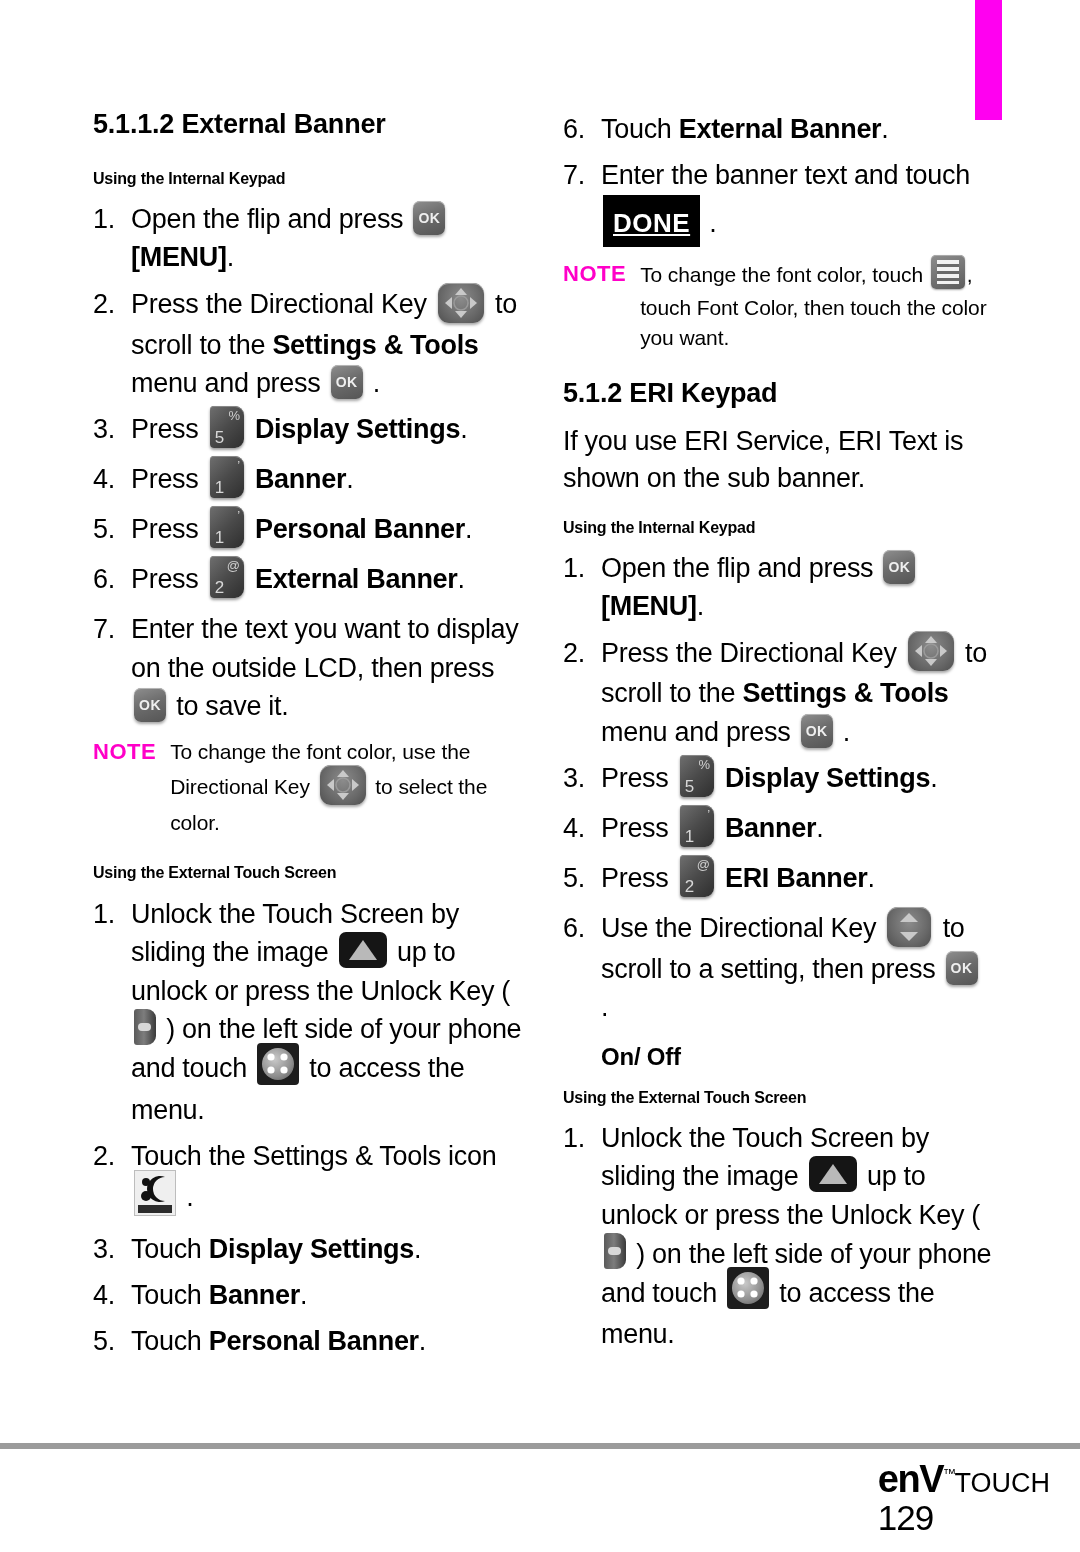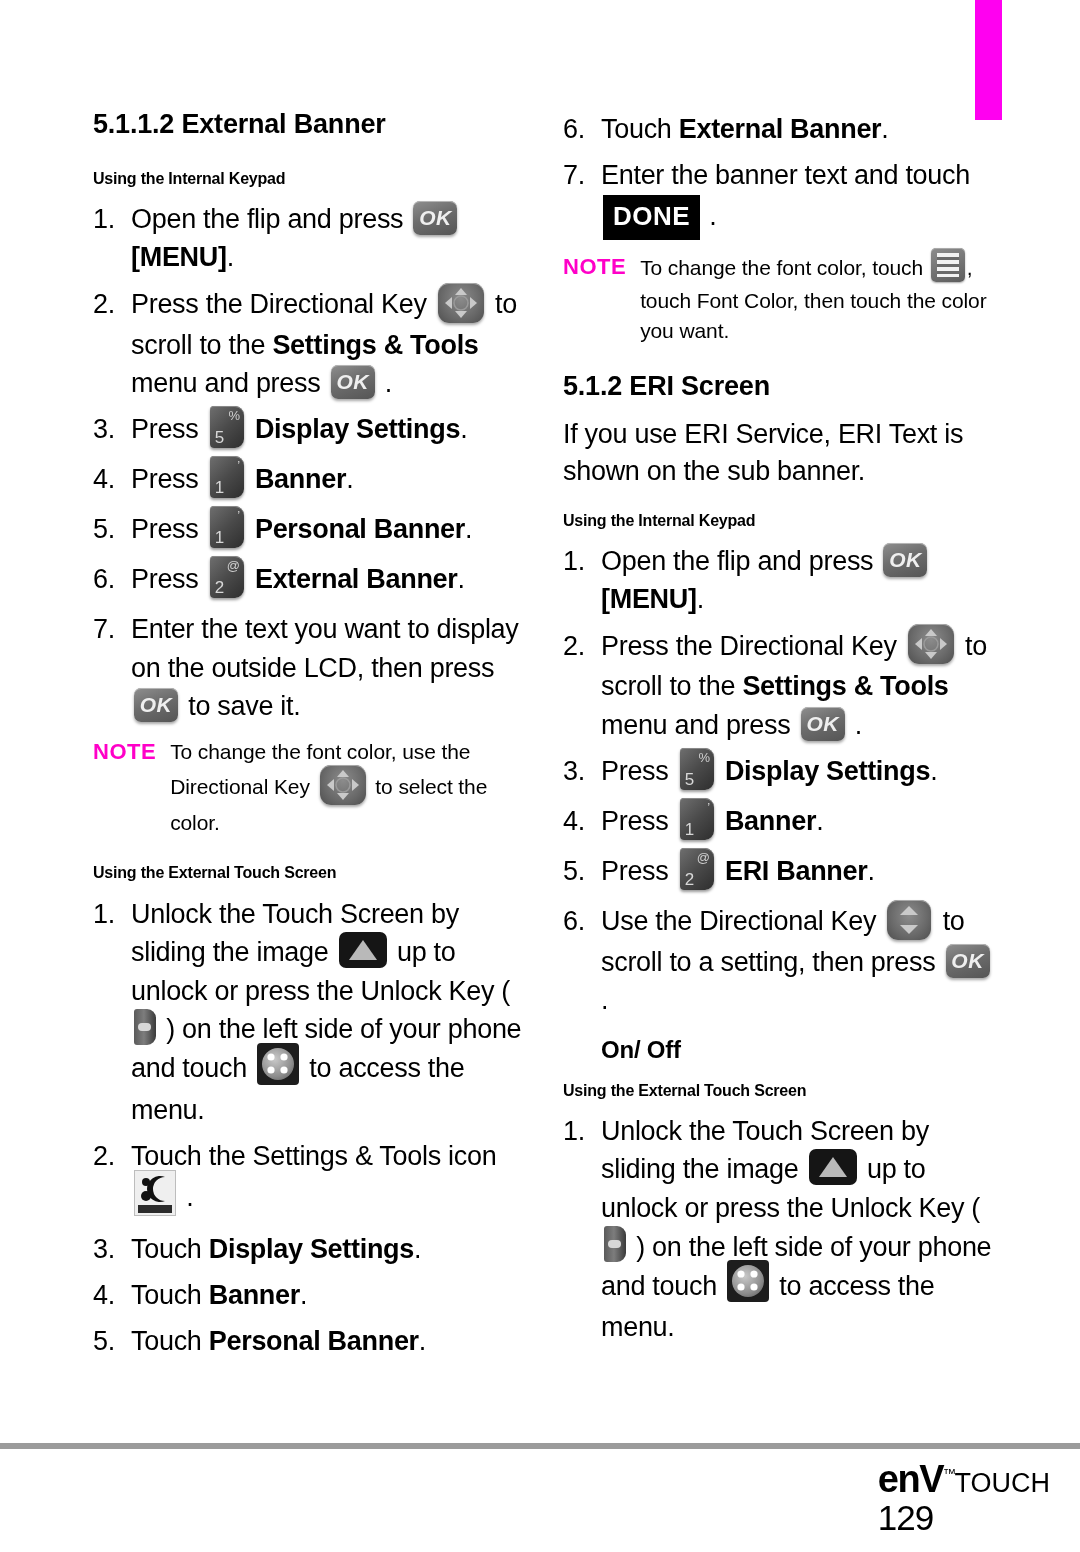--- a/index.html
+++ b/index.html
@@ -116,33 +116,32 @@
 
   
   .ico {
     display: inline-block;
     vertical-align: middle;
     position: relative;
   }
 
   
   .ico-ok {
-    width: 44px; height: 34px;
+    width: 32px; height: 34px;
     border-radius: 7px;
     background: linear-gradient(160deg,#8f8f8f 0%,#6d6d6d 45%,#555 100%);
     box-shadow: inset 0 1px 0 #b5b5b5, 0 2px 3px rgba(0,0,0,.35);
     color: #efefef;
-    font-size: 21px;
+    font-size: 14px;
     font-weight: bold;
     line-height: 34px;
     text-align: center;
     letter-spacing: 0.5px;
     margin: 0 3px;
     top: -3px;
-    font-style: italic;
   }
 
   
   .ico-dpad {
     width: 46px; height: 40px;
     border-radius: 11px;
     background: radial-gradient(ellipse at 50% 38%, #8c8c8c 0%, #6a6a6a 58%, #4e4e4e 100%);
     box-shadow: inset 0 1px 0 #a9a9a9, 0 2px 3px rgba(0,0,0,.35);
     margin: 0 4px;
     top: -3px;
@@ -186,23 +185,24 @@
   }
 
   
   .ico-done {
     display: inline-block;
     background: #000;
     color: #fff;
     font-weight: bold;
     font-size: 26px;
     letter-spacing: 0.5px;
-    padding: 3px 10px 5px 10px;
+    padding: 10px 10px 5px 10px;
     vertical-align: baseline;
     margin: 0 2px;
+    text-decoration: underline;
   }
 
   
   .ico-list {
     width: 34px; height: 34px;
     border-radius: 5px;
     background: linear-gradient(160deg,#8d8d8d,#5d5d5d);
     box-shadow: inset 0 1px 0 #aaa, 0 1px 2px rgba(0,0,0,.35);
     margin: 0 2px;
     top: -4px;
@@ -390,21 +390,21 @@
     <ol class="steps">
         <li><span class="num">6.</span><span>Touch <b>External Banner</b>.</span></li>
         <li><span class="num">7.</span><span>Enter the banner text and touch <span class="ico-done">DONE</span> .</span></li>
       </ol>
 
     <div class="note">
       <span class="note-label">NOTE</span>
       <span class="note-body">To change the font color, touch <span class="ico ico-list"></span>, touch Font Color, then touch the color you want.</span>
     </div>
 
-    <h2 class="sec-title" style="margin-bottom:14px;">5.1.2 ERI Screen</h2>
+    <h2 class="sec-title" style="margin-bottom:14px;">5.1.2 ERI Keypad</h2>
 
     <p class="body-para">If you use ERI Service, ERI Text is shown on the sub banner.</p>
 
     <h3 class="sub-head">Using the Internal Keypad</h3>
 
     <ol class="steps">
         <li><span class="num">1.</span><span>Open the flip and press <span class="ico ico-ok">OK</span><b> [MENU]</b>.</span></li>
         <li><span class="num">2.</span><span>Press the Directional Key <span class="ico ico-dpad"><svg width="46" height="40" viewBox="0 0 46 40">
                 <path d="M23 5 L29 12 L17 12 Z" fill="#c9c9c9"></path>
                 <path d="M23 35 L29 28 L17 28 Z" fill="#c9c9c9"></path>

